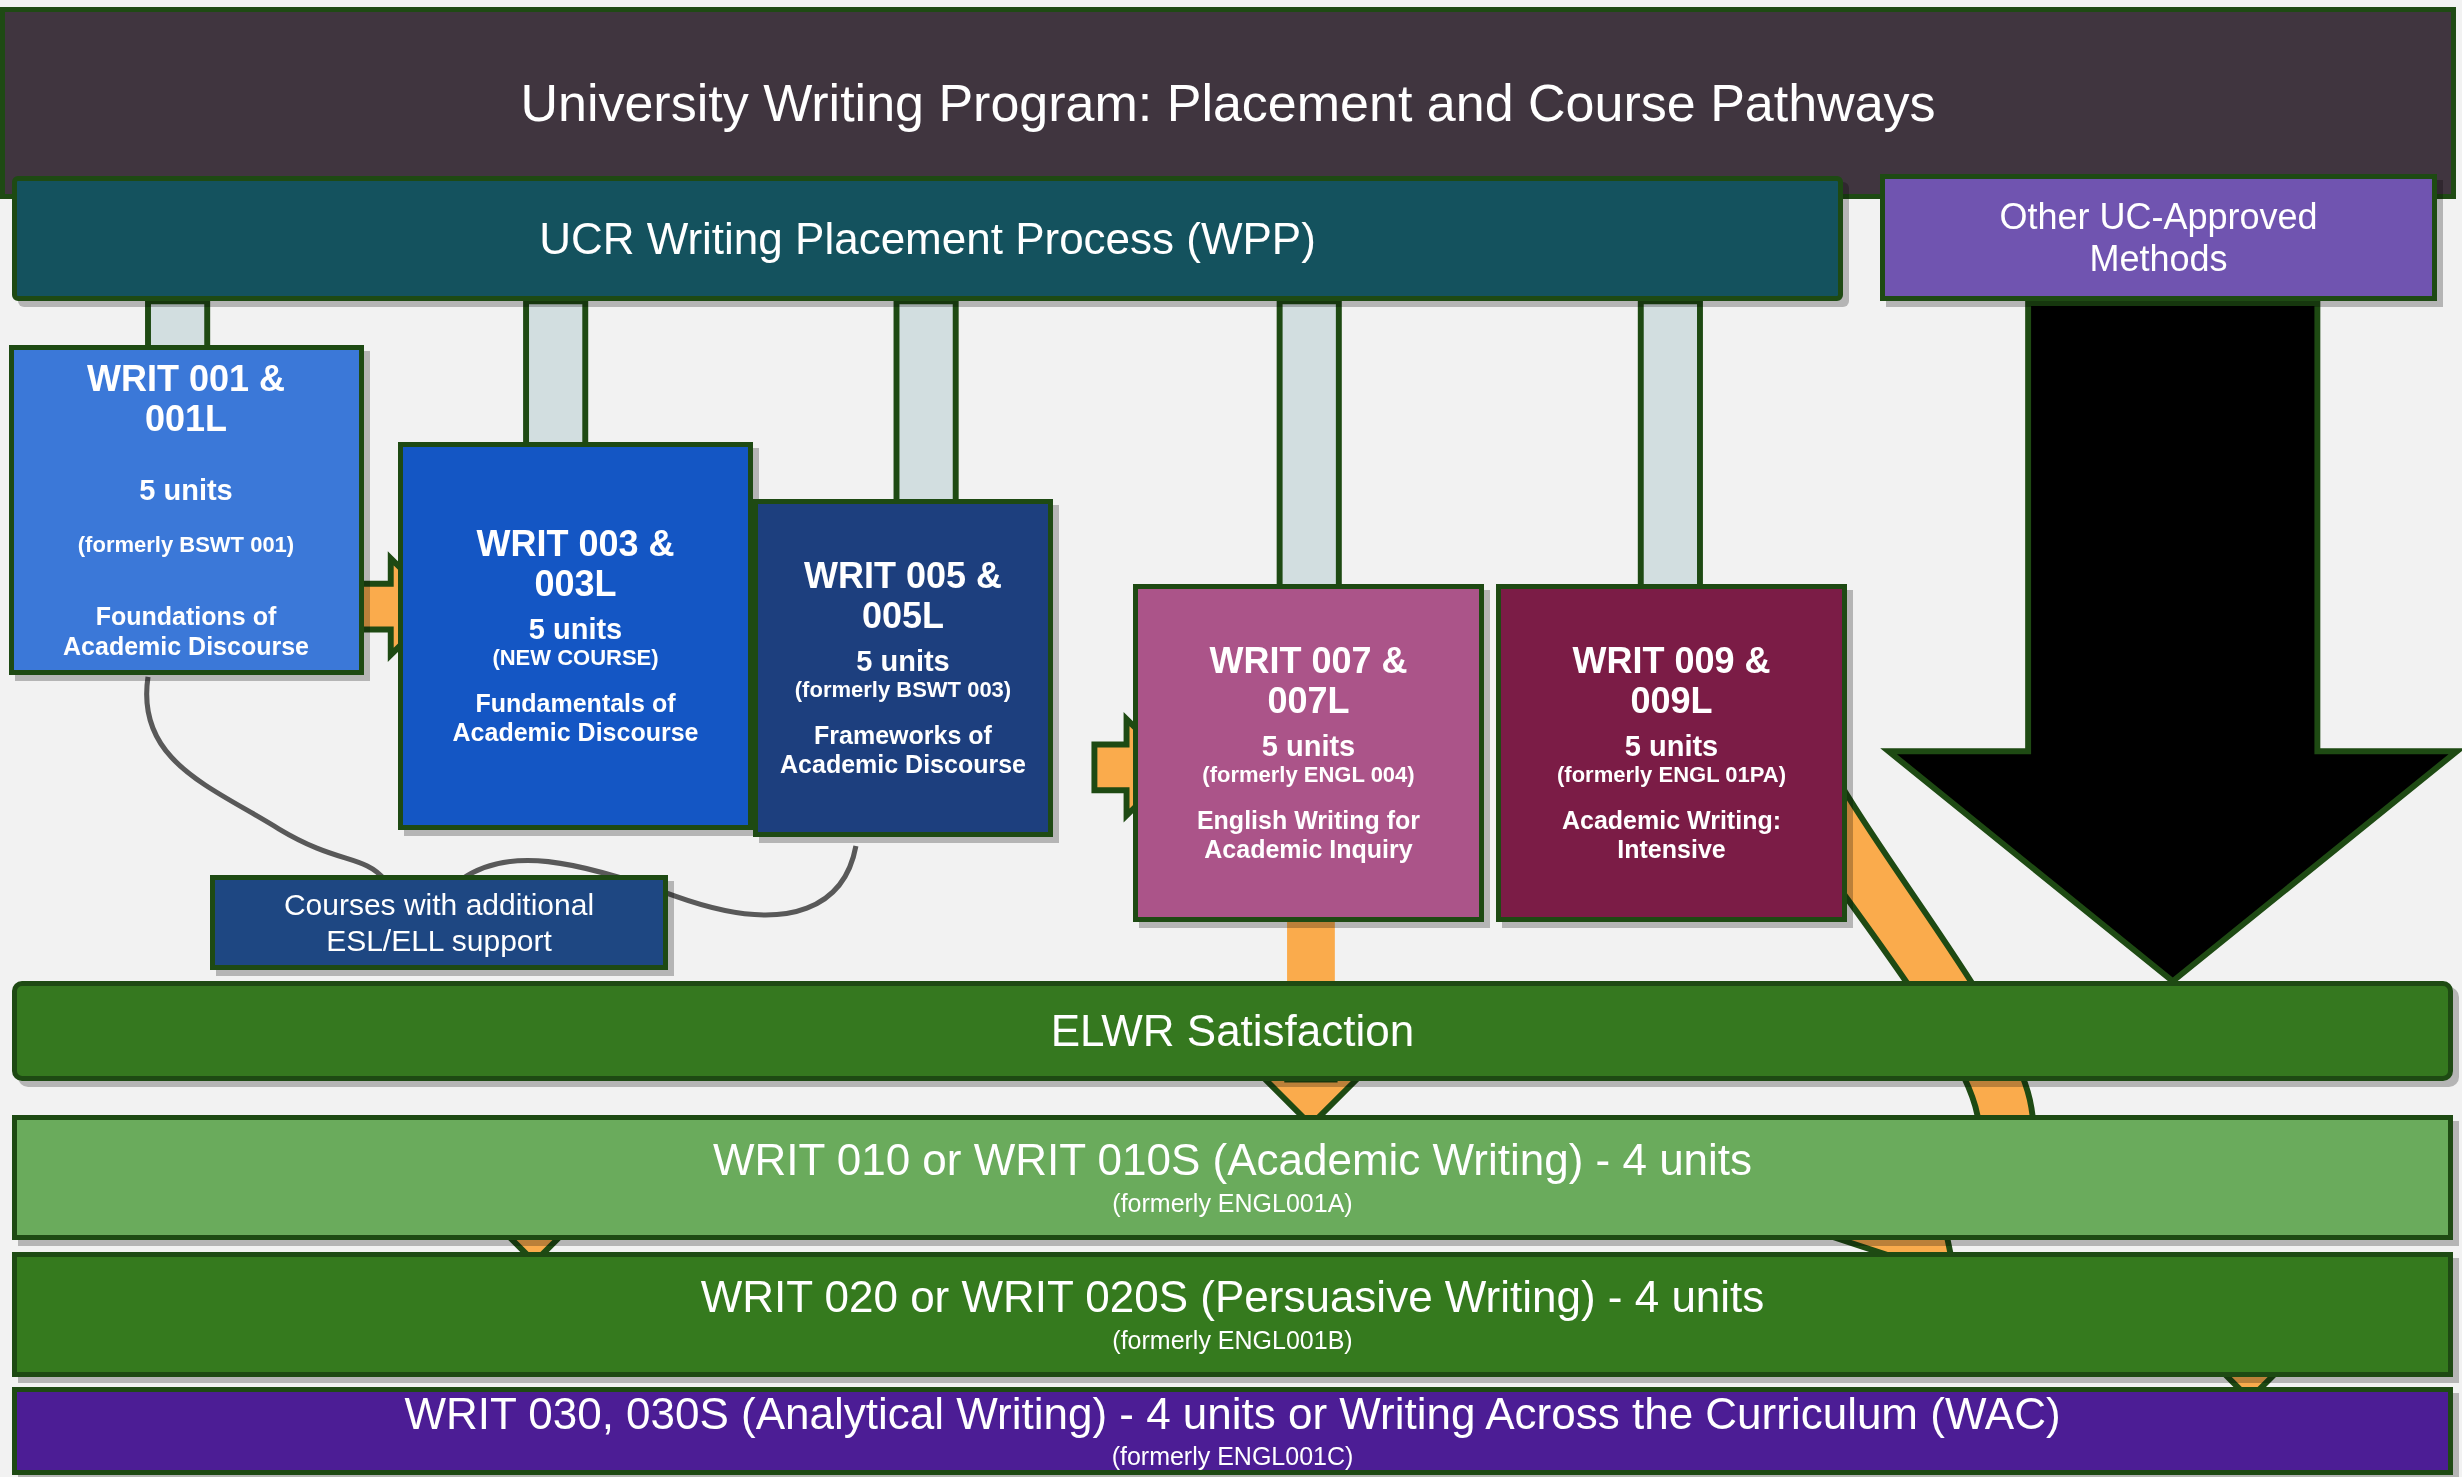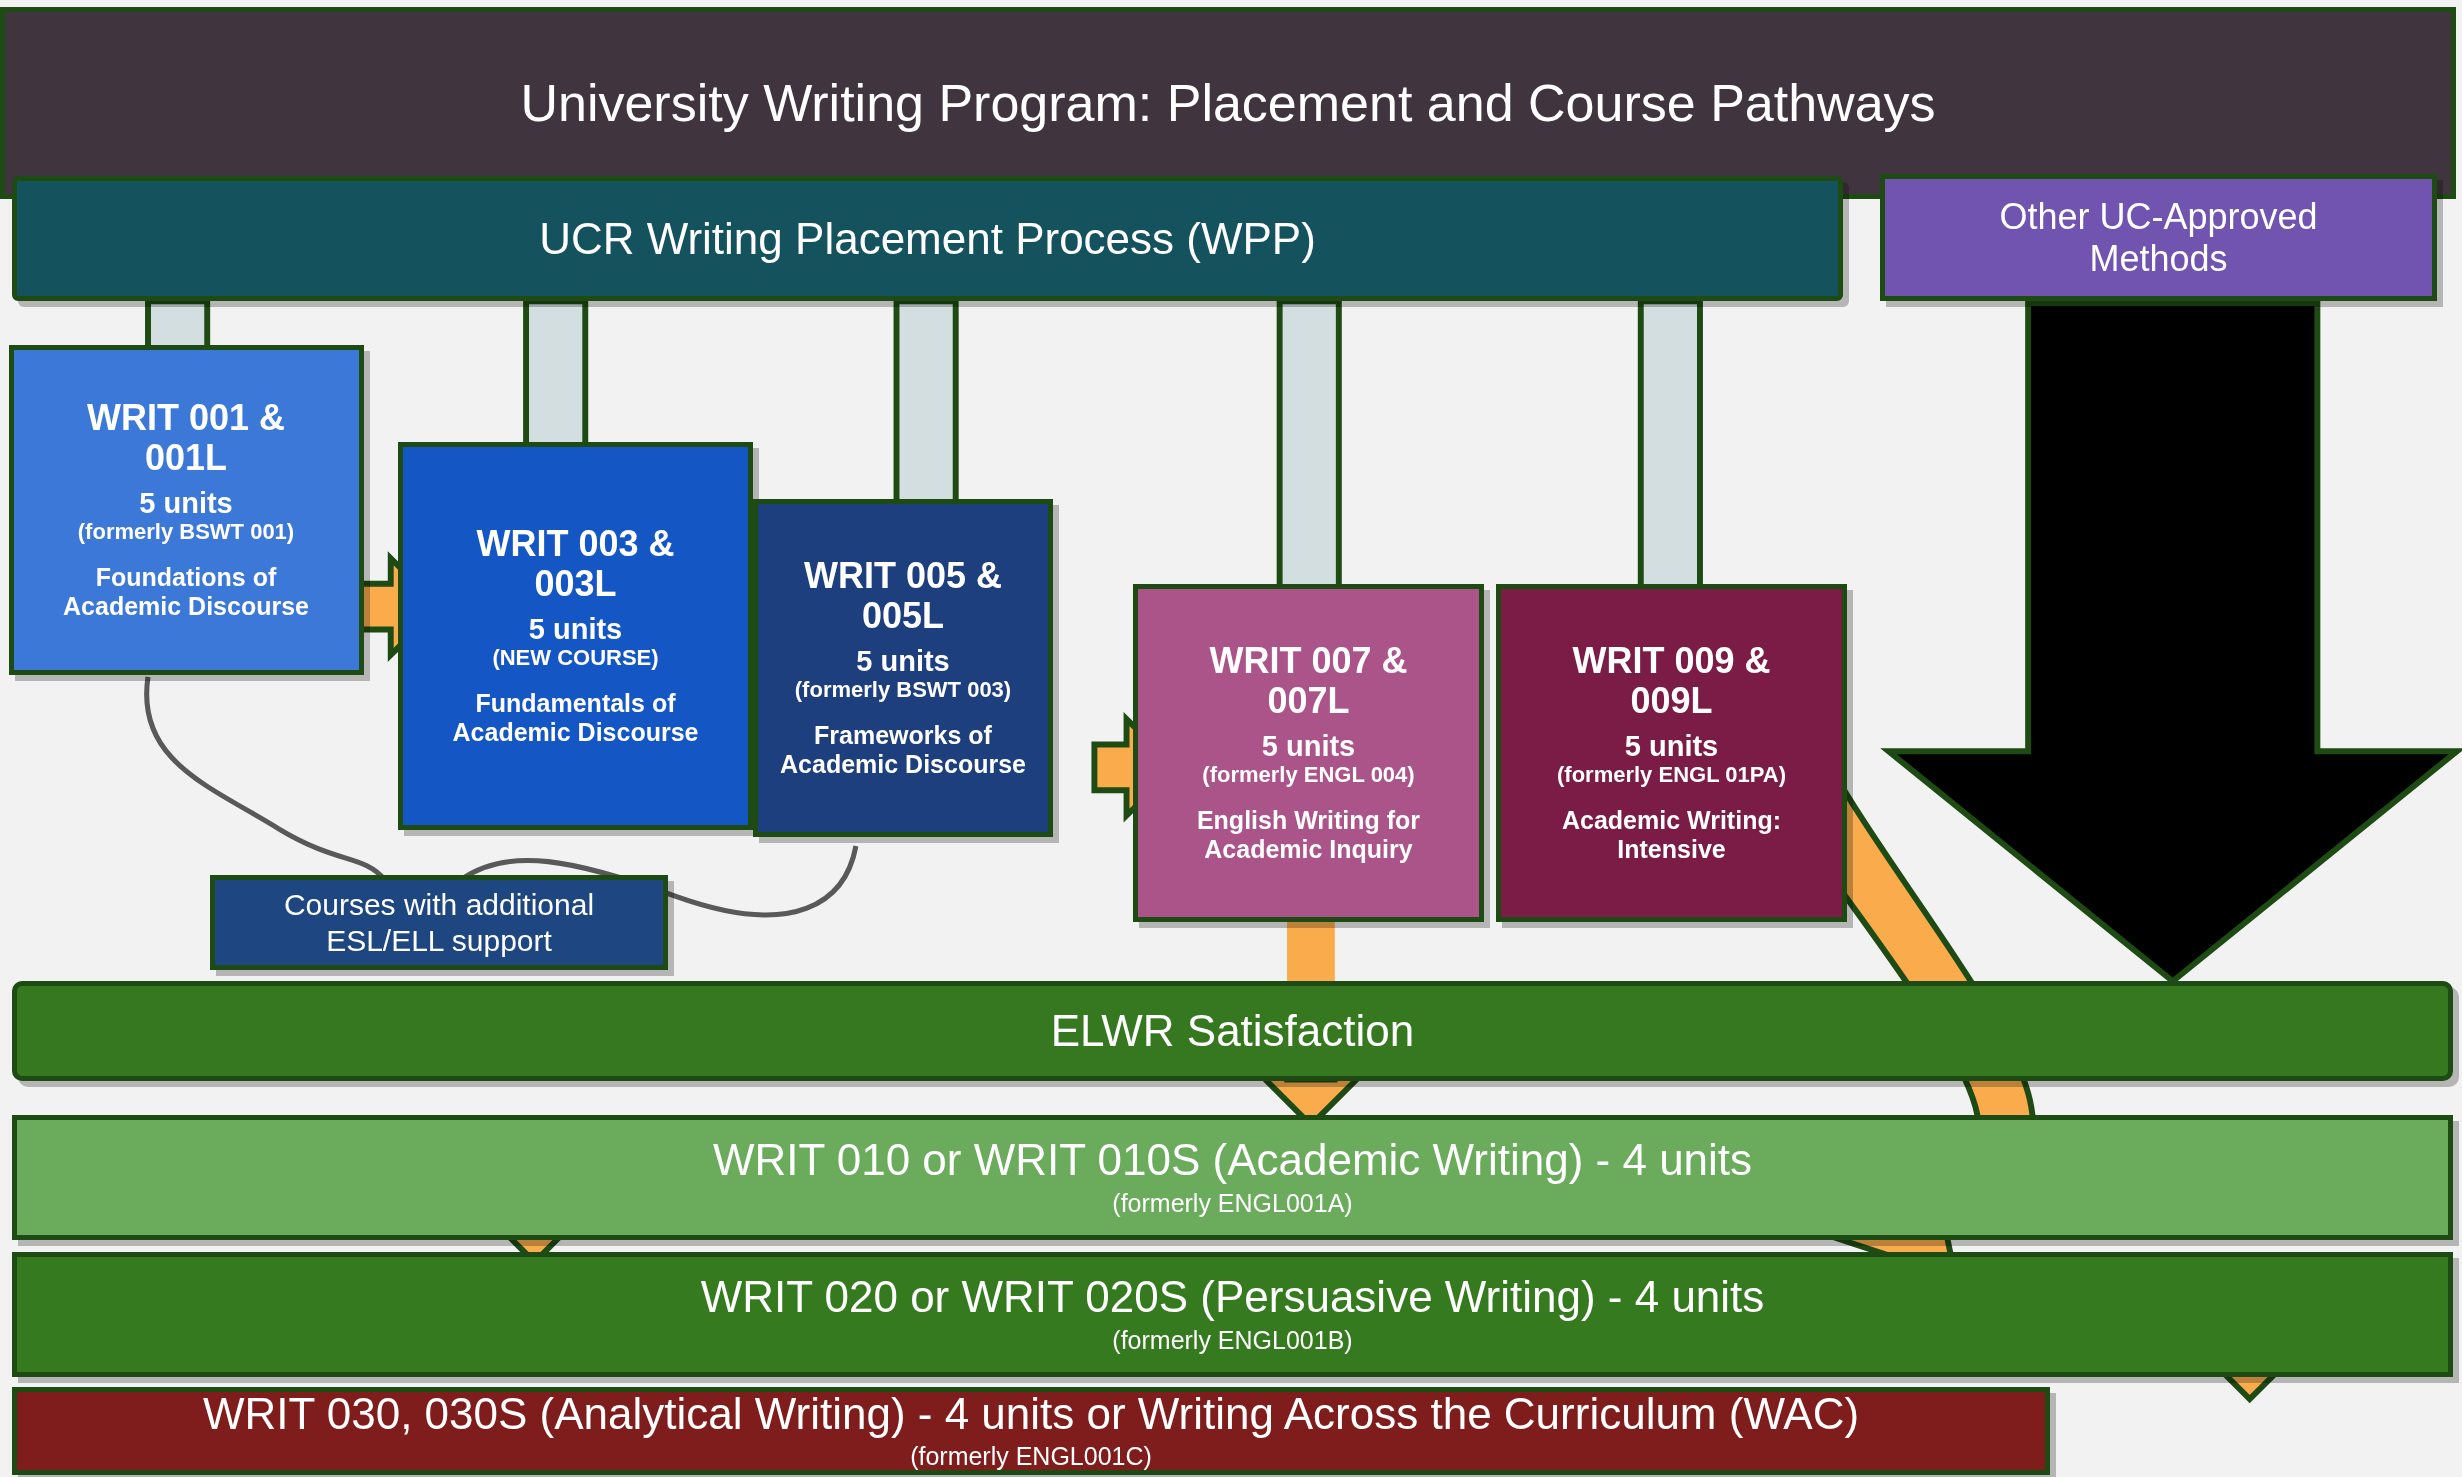--- a/index.html
+++ b/index.html
@@ -23,41 +23,41 @@
   #other-methods{left:1880px;top:174px;width:557px;height:127px;background:#7054b0;
                  font-size:36px;line-height:1.15;}
 
   
   .course{padding:8.5px 12px;}
   .course .code{font-size:36px;font-weight:bold;line-height:1.12;}
   .course .units{font-size:29px;font-weight:bold;margin-top:8.5px;}
   .course .former{font-size:22px;font-weight:bold;line-height:1.1;}
   .course .subtitle{font-size:25px;font-weight:bold;line-height:1.18;margin-top:18.6px;}
 
-  #writ001{left:8.5px;top:345px;width:355px;height:330px;background:#3b78d8;}
+  #writ001{left:8.5px;top:345px;width:355px;height:330px;background:#3b78d8;justify-content:space-between;}
   #writ003{left:398px;top:442px;width:355px;height:388px;background:#1456c4;}
   #writ005{left:753px;top:499px;width:300px;height:338px;background:#1d3f7e;}
   #writ007{left:1133px;top:584px;width:351px;height:338px;background:#ab5489;}
   #writ009{left:1496px;top:584px;width:351px;height:338px;background:#7b1c46;}
 
   
   #esl-box{left:210px;top:875px;width:458px;height:95px;background:#1e4782;
            font-size:30px;line-height:1.2;border-width:5px;}
 
   
   .band{position:absolute;box-sizing:border-box;border:5px solid #1e4a13;
         display:flex;flex-direction:column;align-items:center;justify-content:center;
         text-align:center;color:#ffffff;}
   .band .main{font-size:44px;line-height:1.05;}
   .band .sub{font-size:25px;margin-top:5px;}
 
   #elwr-band{left:12px;top:981px;width:2441px;height:100px;background:#35781f;border-radius:10px;}
   #writ010-band{left:12px;top:1115px;width:2441px;height:125px;background:#6aab5c;}
   #writ020-band{left:12px;top:1252px;width:2441px;height:125px;background:#357a1e;}
-  #writ030-band{left:12px;top:1387px;width:2038px;height:88px;background:#7f1d1d;}
+  #writ030-band{left:12px;top:1387px;width:2441px;height:88px;background:#4c1d95;}
   #underlay{position:absolute;left:0;top:0;width:2462px;height:1478px;}
 </style>
 </head>
 <body>
 
 <div id="stage">
 
   <svg id="underlay" viewBox="0 0 2911 1747" width="2462" height="1478" xmlns="http://www.w3.org/2000/svg">
 
     <g fill="#d2dee0" stroke="#1e4a13" stroke-width="7">

